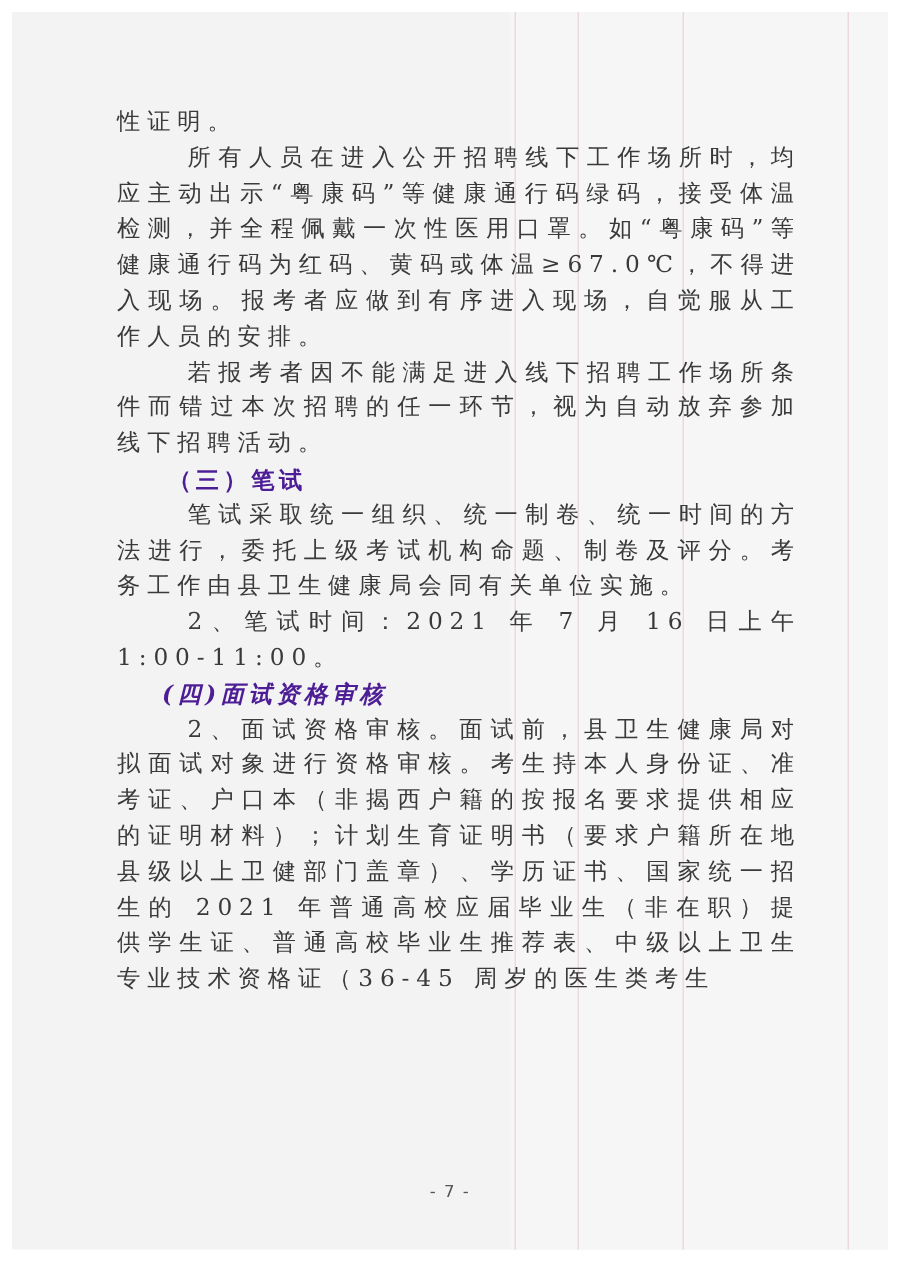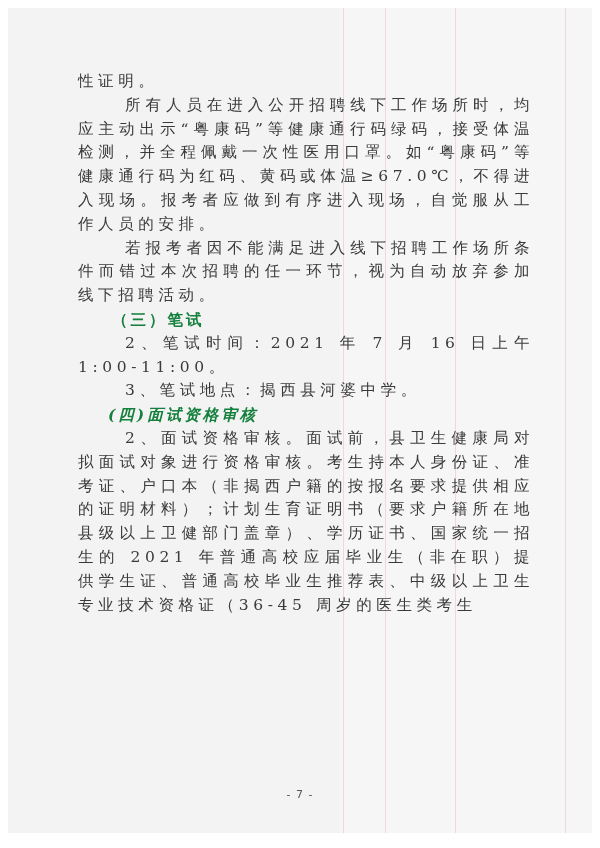--- a/index.html
+++ b/index.html
@@ -52,21 +52,21 @@
     .p {
       margin: 0;
       text-align: justify;
       text-align-last: left;
     }
     .indent { text-indent: 47px; }
     .indent-item { text-indent: 47px; }
     .heading {
       margin: 0;
       font-weight: bold;
-      color: #15803d;
+      color: #4c1d95;
     }
     .heading.h3 { padding-left: 34px; letter-spacing: 3px; }
     .heading.h4 { padding-left: 30px; letter-spacing: 3px; font-style: italic; }
     .page-number {
       position: absolute;
       left: 0;
       width: 600px;
       top: 788px;
       text-align: center;
       font-family: "DejaVu Sans", "Liberation Sans", sans-serif;
@@ -84,20 +84,20 @@
 <div class="vline" style="left:385px"></div>
 <div class="vline" style="left:455px"></div>
 <div class="vline" style="left:565px"></div>
 
 <div class="page">
   <p class="p">性证明。</p>
   <p class="p indent">所有人员在进入公开招聘线下工作场所时，均应主动出示“粤康码”等健康通行码绿码，接受体温检测，并全程佩戴一次性医用口罩。如“粤康码”等健康通行码为红码、黄码或体温≥67.0℃，不得进入现场。报考者应做到有序进入现场，自觉服从工作人员的安排。</p>
   <p class="p indent">若报考者因不能满足进入线下招聘工作场所条件而错过本次招聘的任一环节，视为自动放弃参加线下招聘活动。</p>
 
   <p class="heading h3">（三）笔试</p>
+  <p class="p indent">笔试采取统一组织、统一制卷、统一时间的方法进行，委托上级考试机构命题、制卷及评分。考务工作由县卫生健康局会同有关单位实施。</p>
   <p class="p indent-item">2、笔试时间：2021 年 7 月 16 日上午 1:00-11:00。</p>
-  <p class="p indent-item">3、笔试地点：揭西县河婆中学。</p>
 
   <p class="heading h4">(四)面试资格审核</p>
   <p class="p indent">2、面试资格审核。面试前，县卫生健康局对拟面试对象进行资格审核。考生持本人身份证、准考证、户口本（非揭西户籍的按报名要求提供相应的证明材料）；计划生育证明书（要求户籍所在地县级以上卫健部门盖章）、学历证书、国家统一招生的 2021 年普通高校应届毕业生（非在职）提供学生证、普通高校毕业生推荐表、中级以上卫生专业技术资格证（36-45 周岁的医生类考生</p>
 </div>
 
 <div class="page-number">- 7 -</div>
 
 </body></html>

